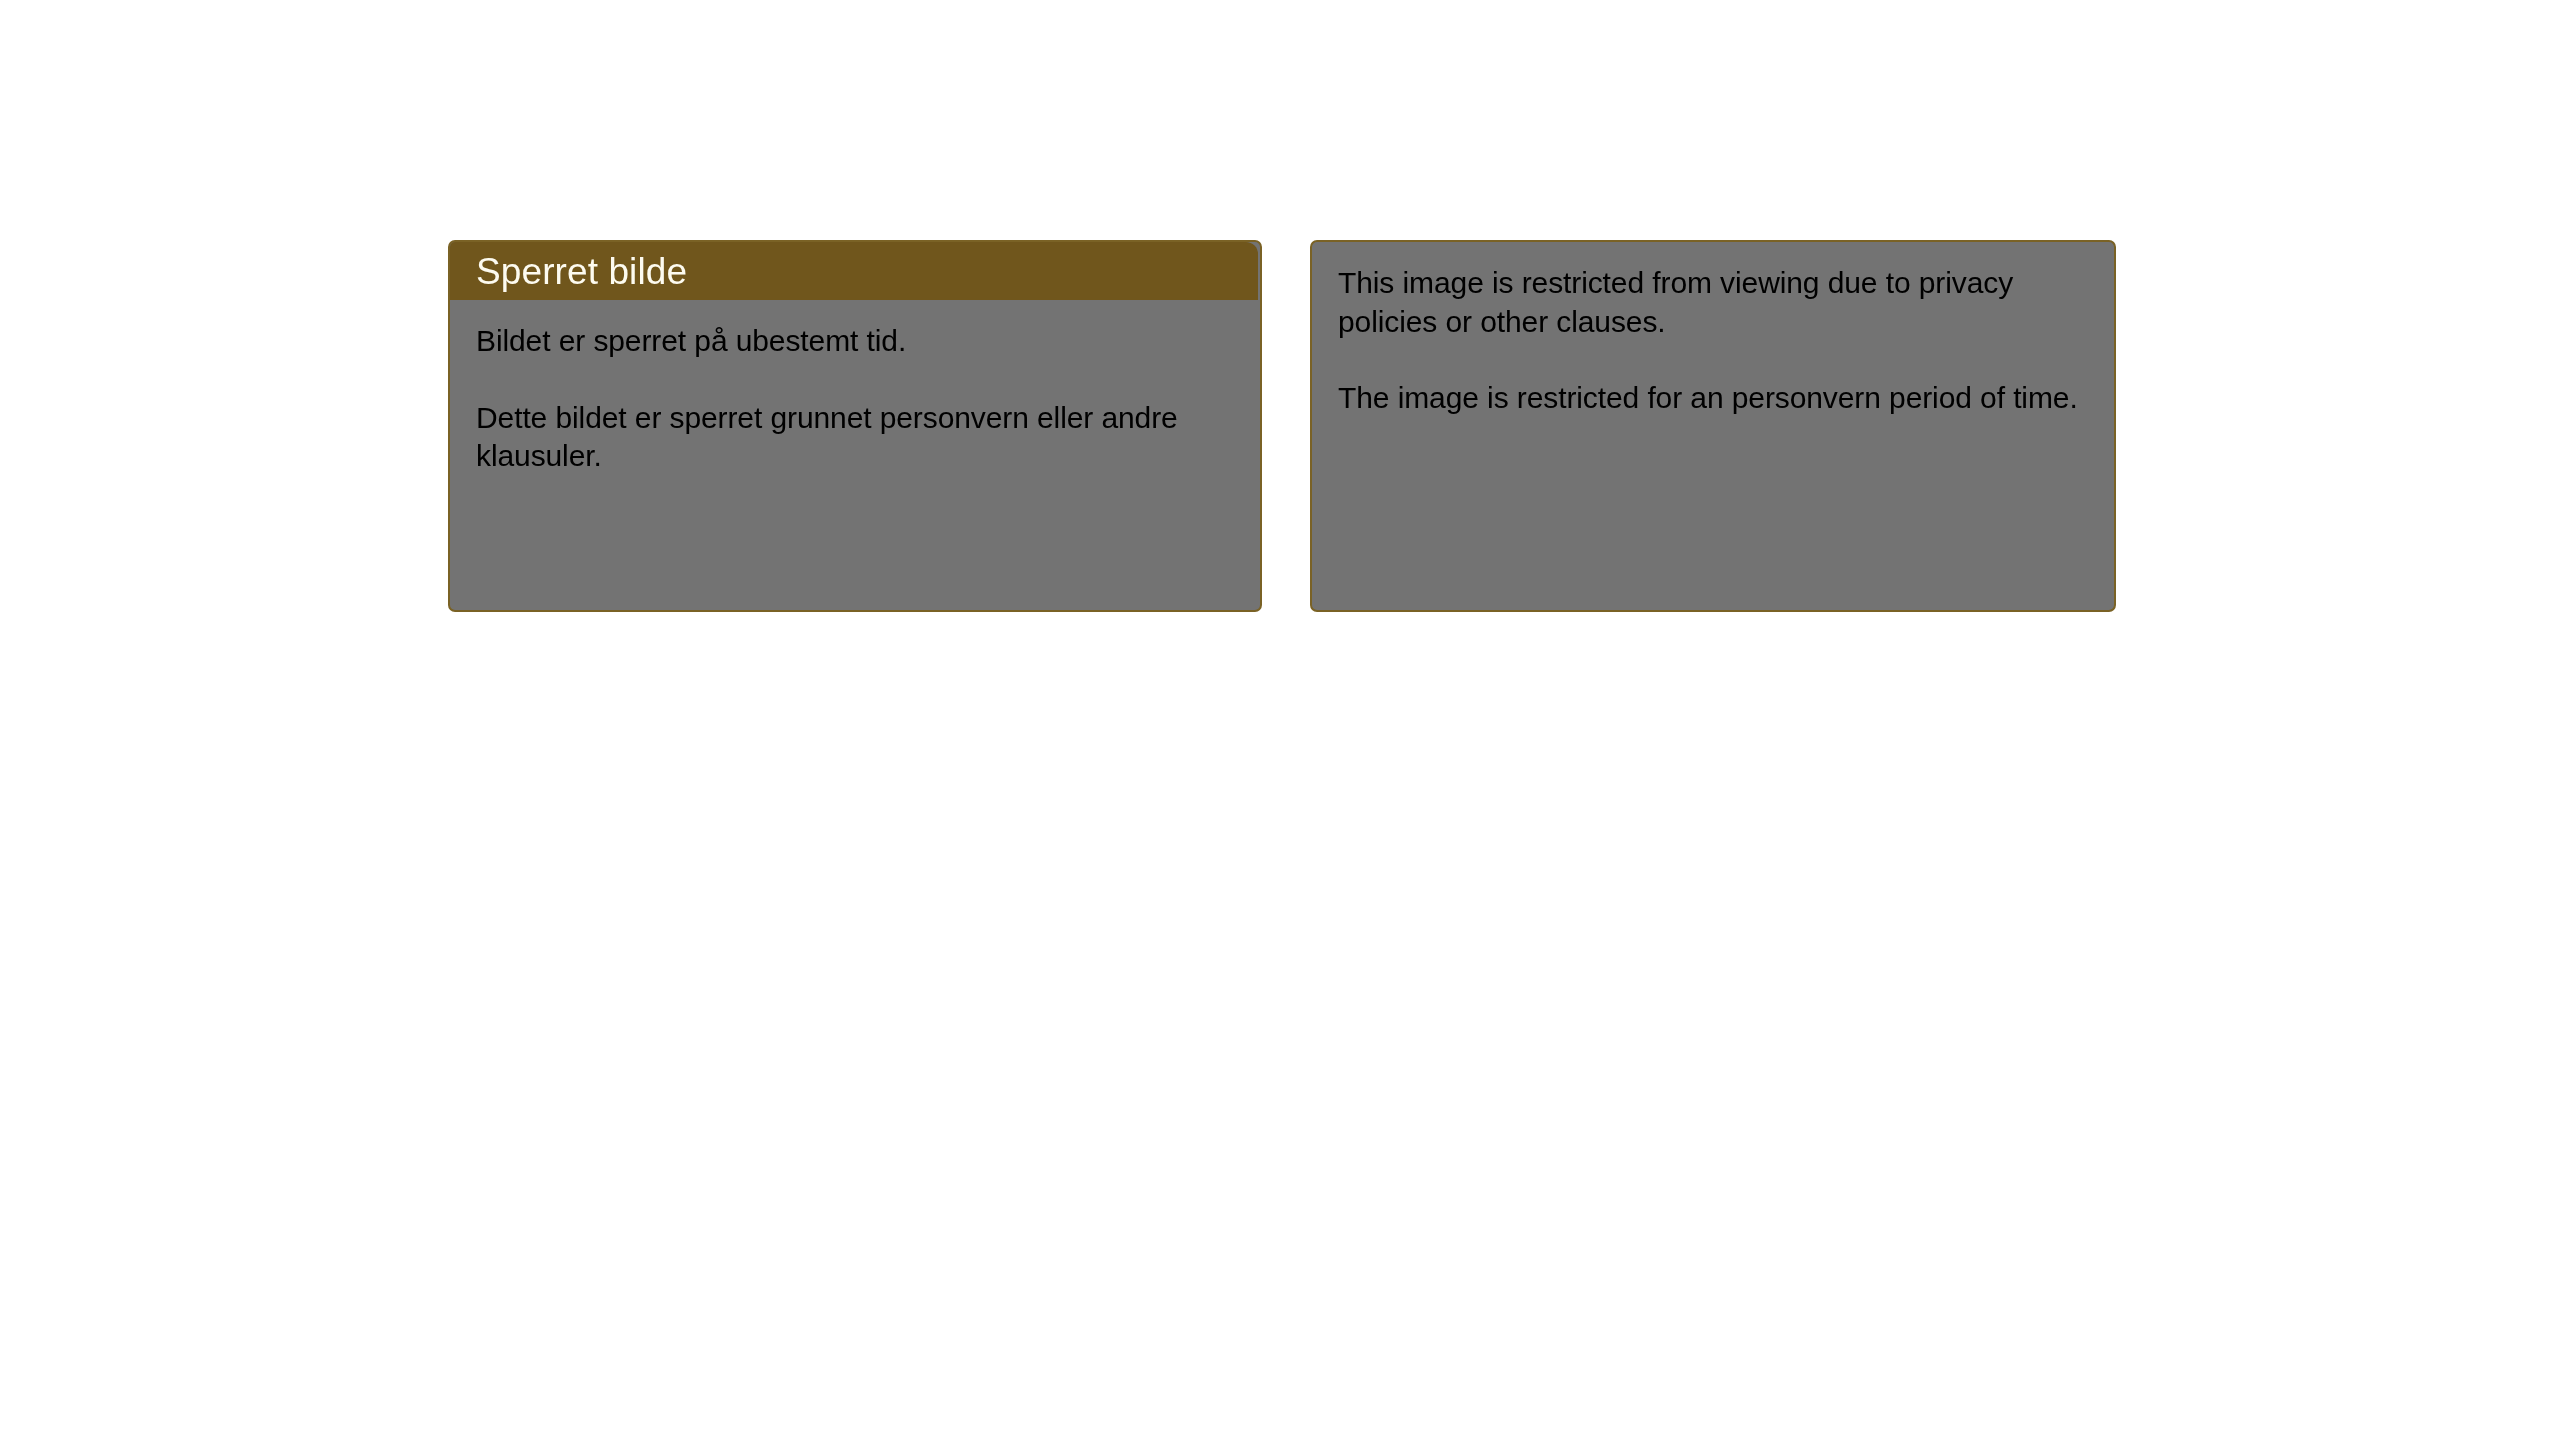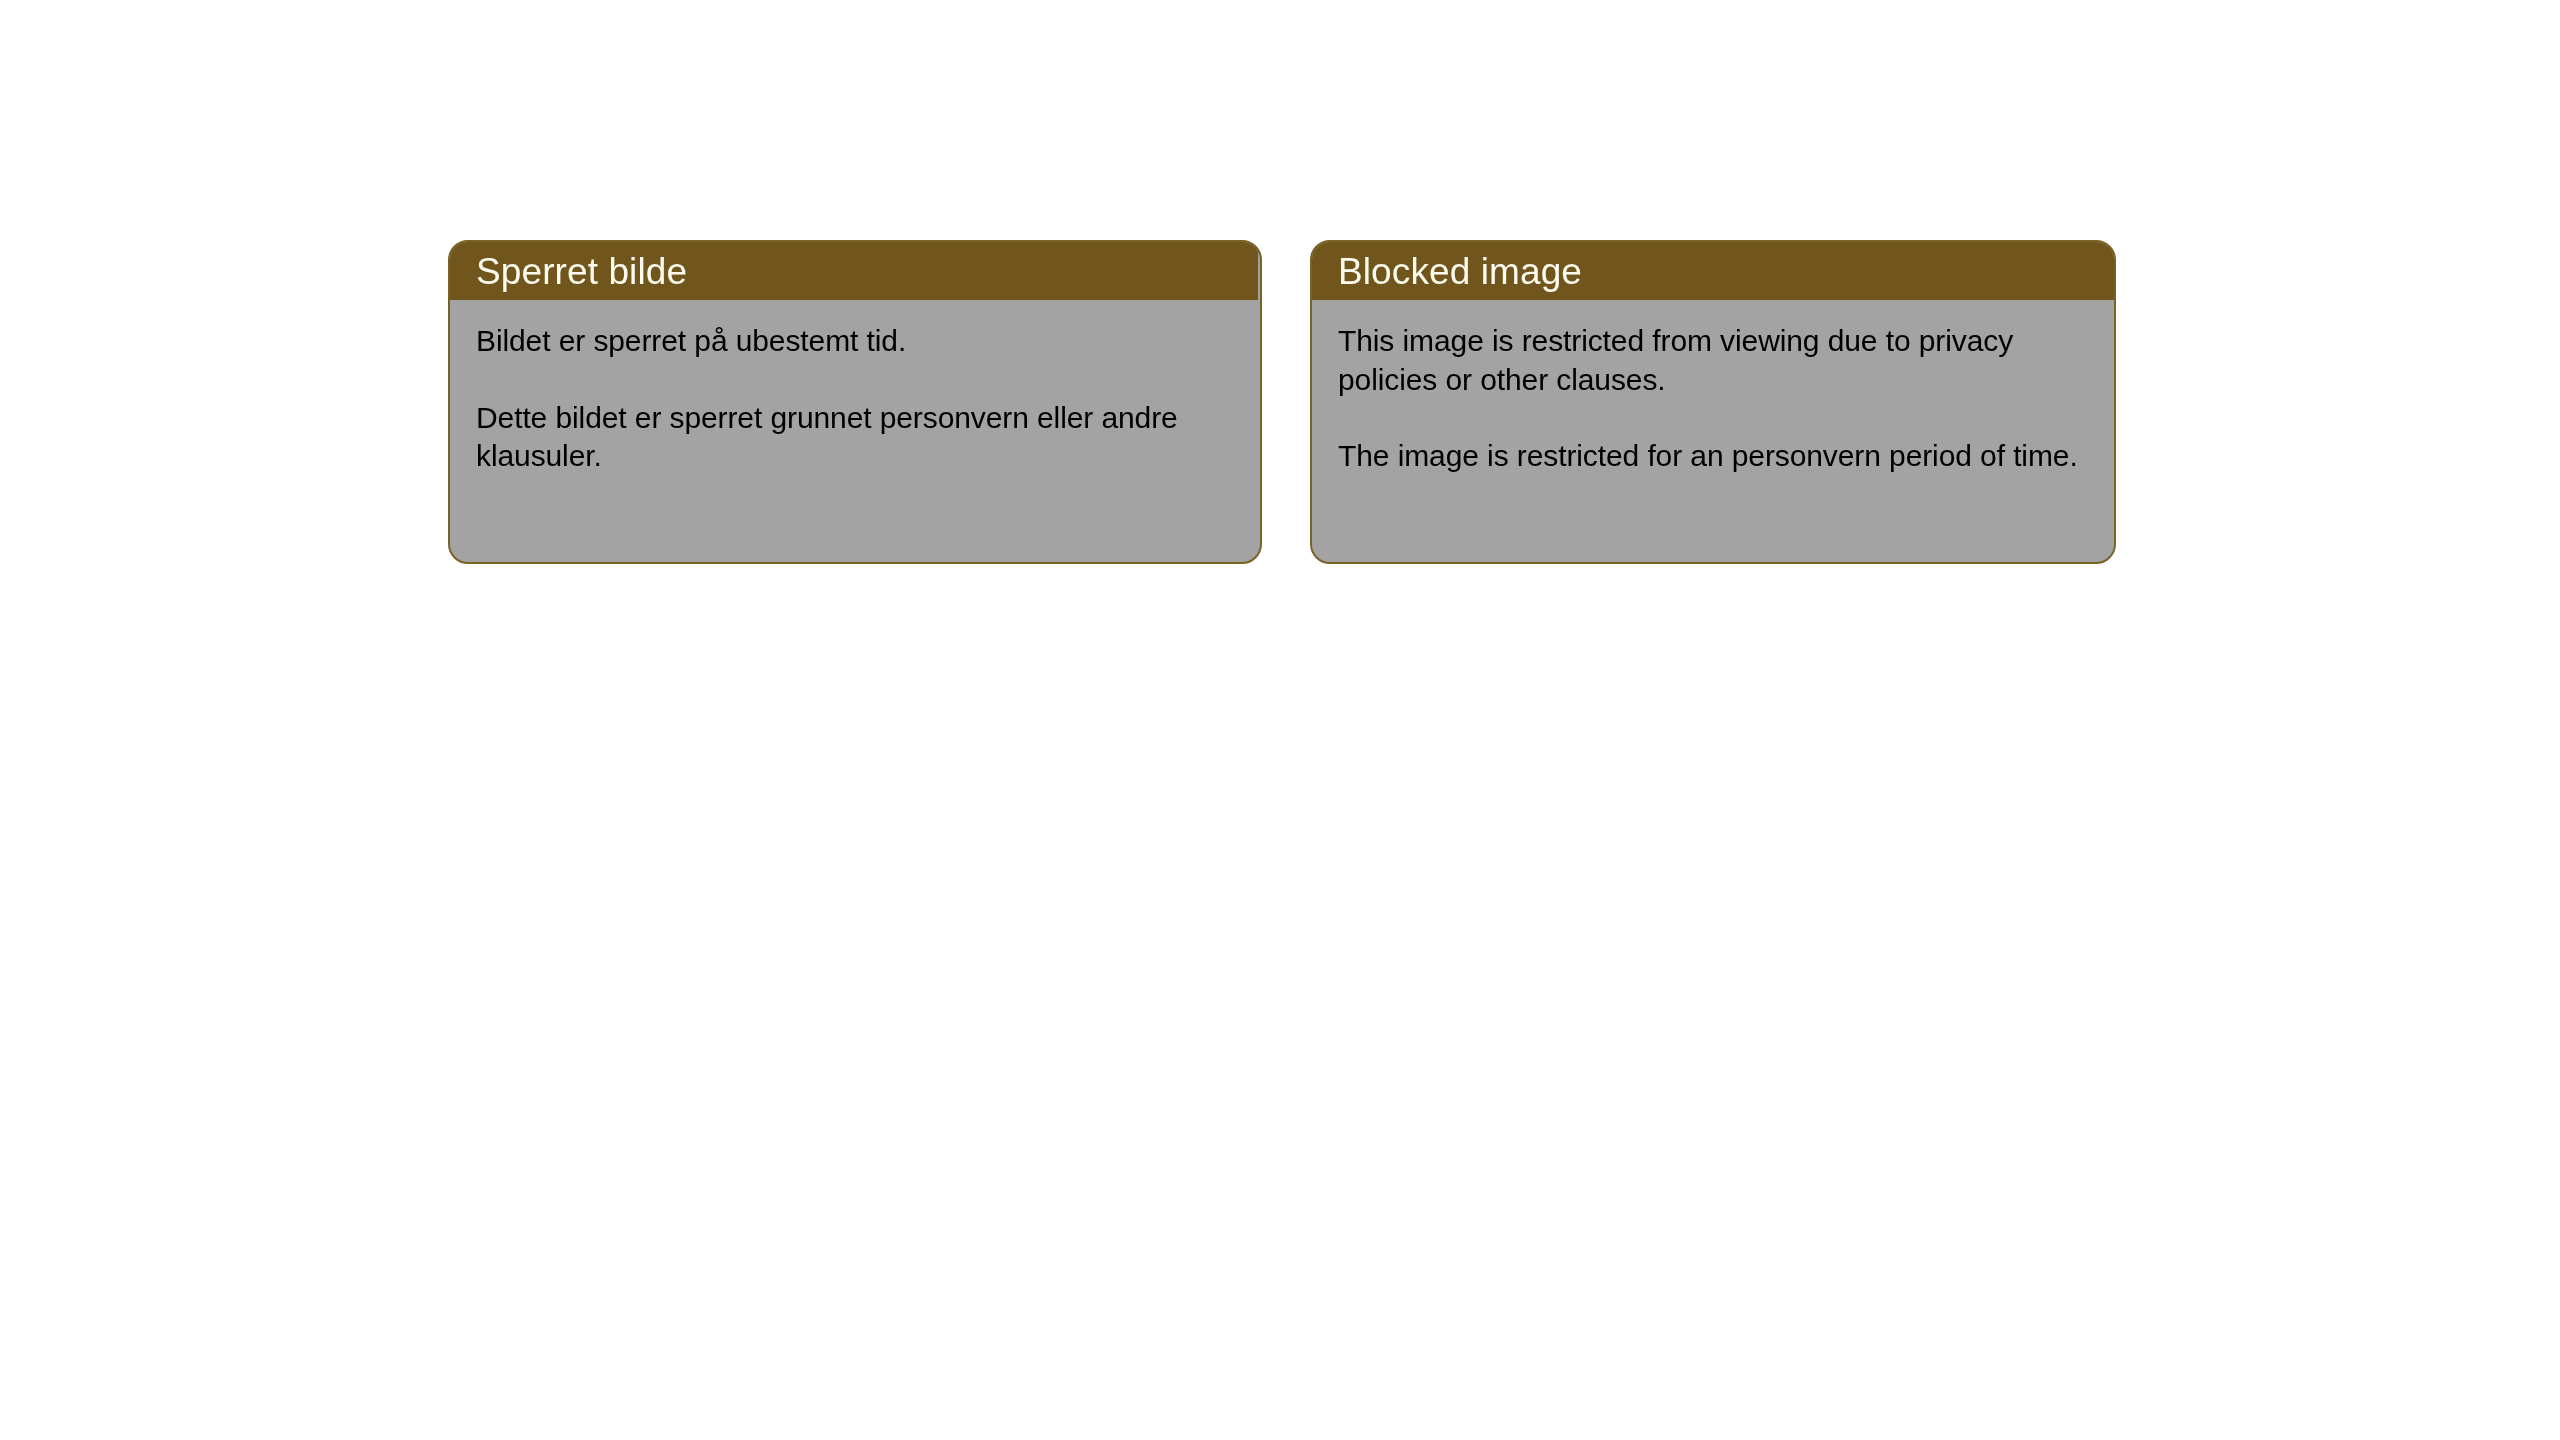--- a/index.html
+++ b/index.html
@@ -21,24 +21,24 @@
   #stage {
     position: relative;
     width: 2560px;
     height: 1440px;
   }
 
   
   .notice-card {
     position: absolute;
     top: 240px;
-    height: 324px;
-    background: #a3a3a3;
+    height: 372px;
+    background: #737373;
     border: 2px solid #7a6225;
-    border-radius: 20px;
+    border-radius: 7px;
     overflow: hidden;
   }
 
   #card-no  { left: 448px;  width: 814px; }
   #card-en  { left: 1310px; width: 806px; }
 
   .notice-header {
     height: 58px;
     background: #70561c;
     display: flex;
@@ -87,22 +87,19 @@
     <div class="notice-header">
       <h2 class="notice-title">Sperret bilde</h2>
     </div>
     <div class="notice-body">
       <p class="notice-paragraph">Bildet er sperret på ubestemt tid.</p>
       <p class="notice-paragraph">Dette bildet er sperret grunnet personvern eller andre klausuler.</p>
     </div>
   </section>
 
   <section id="card-en" class="notice-card">
-    <div class="notice-header">
-      <h2 class="notice-title">Blocked image</h2>
-    </div>
     <div class="notice-body">
       <p class="notice-paragraph">This image is restricted from viewing due to privacy policies or other clauses.</p>
       <p class="notice-paragraph">The image is restricted for an personvern period of time.</p>
     </div>
   </section>
 
 </div>
 
 </body></html>

